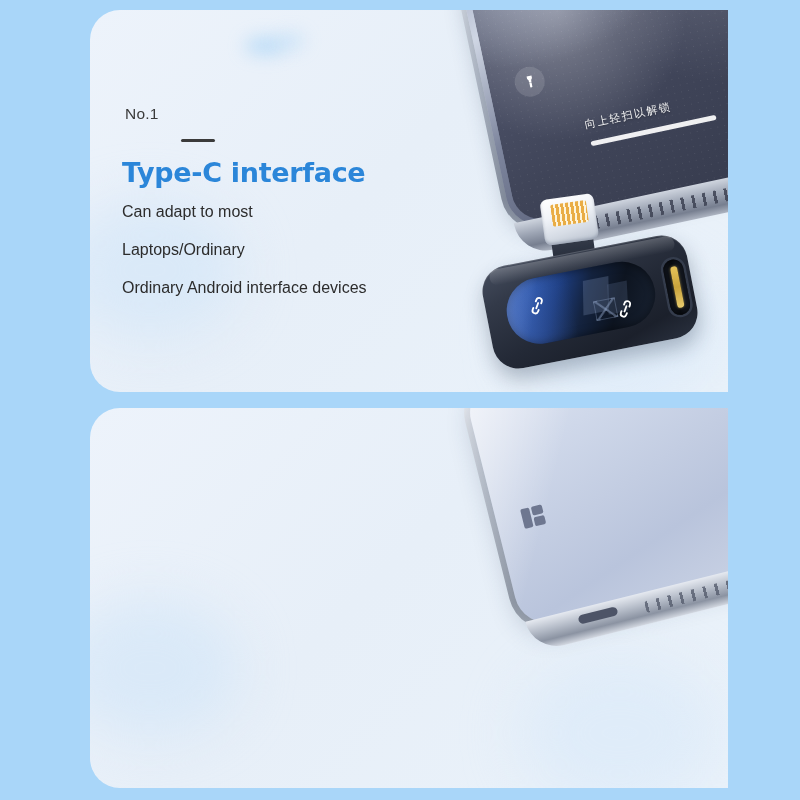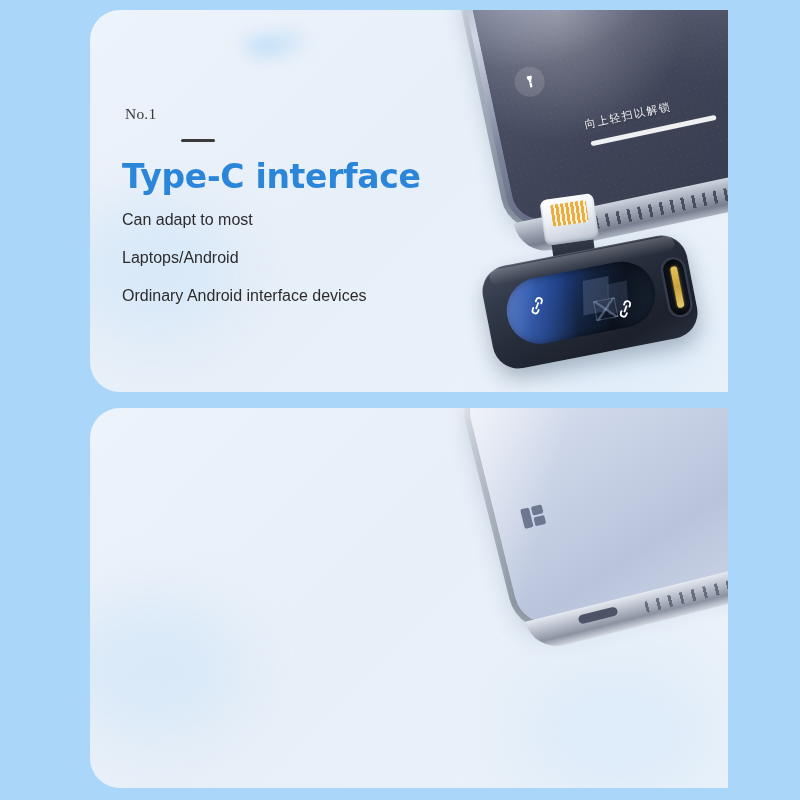--- a/index.html
+++ b/index.html
@@ -23,25 +23,25 @@
   
   .bokeh{position:absolute;border-radius:50%;filter:blur(9px);pointer-events:none;}
   .b1{left:155px;top:28px;width:40px;height:16px;background:rgba(120,190,245,.45);}
   .b2{left:188px;top:24px;width:26px;height:14px;background:rgba(150,205,248,.40);}
   .b3{left:-30px;top:190px;width:180px;height:140px;background:rgba(205,228,248,.55);filter:blur(26px);}
   .b4{left:430px;top:250px;width:200px;height:150px;background:rgba(214,232,250,.5);filter:blur(28px);}
 
   
   .txt{position:absolute;left:32px;}
   #txt-1{top:95px;}
-  .no-label{font-size:15.5px;color:#3a3a3a;letter-spacing:.2px;margin:0 0 16px 3px;font-family:Liberation Serif, serif;}
+  .no-label{font-size:15.5px;color:#3a3a3a;letter-spacing:.2px;margin:0 0 16px 3px;}
   .divider{width:34px;height:2.5px;background:#3b3b3b;margin:16px 0 0 59px;border-radius:2px;}
   .title{
     font-family:"DejaVu Sans","Liberation Sans",sans-serif;
-    font-size:33px;font-weight:bold;color:#2b86d9;
+    font-size:27px;font-weight:bold;color:#2b86d9;
     letter-spacing:-.3px;margin:15px 0 0 0;white-space:nowrap;
   }
   .lines{margin-top:16px;}
   .line{font-size:16px;color:#2c2c2c;line-height:1;margin-bottom:22px;white-space:nowrap;}
   .line:last-child{margin-bottom:8px;}
 
   
   #phone-dark{
     position:absolute;left:392px;top:-78px;width:330px;height:268px;
     transform:rotate(-12deg);
@@ -297,21 +297,21 @@
         <div class="gold"></div>
       </div>
     </div>
 
     <div class="txt" id="txt-1">
       <div class="no-label">No.1</div>
       <div class="divider"></div>
       <div class="title">Type-C interface</div>
       <div class="lines">
         <div class="line">Can adapt to most</div>
-        <div class="line">Laptops/Android</div>
+        <div class="line">Laptops/Ordinary</div>
         <div class="line">Ordinary Android interface devices</div>
       </div>
     </div>
   </div>
 
   <div class="card" id="card-2">
 
     <div class="bokeh b3"></div>
     <div class="bokeh b4"></div>
 

